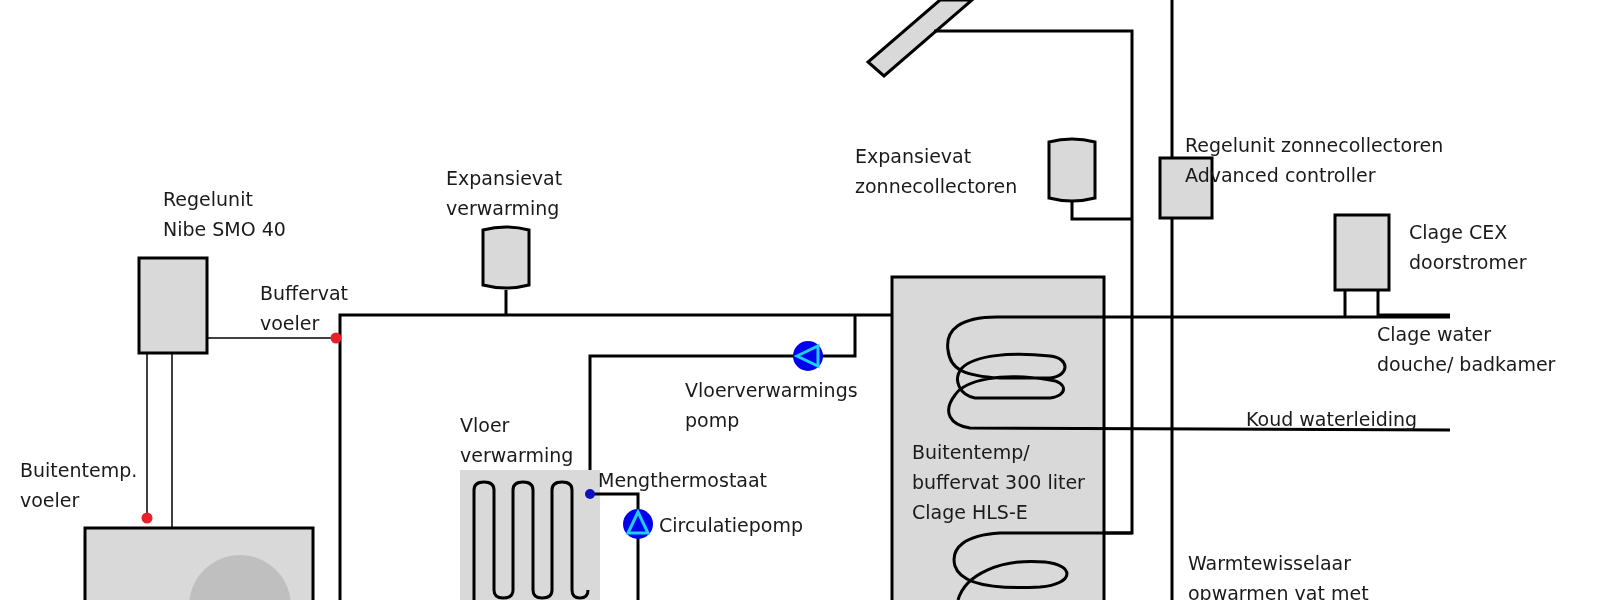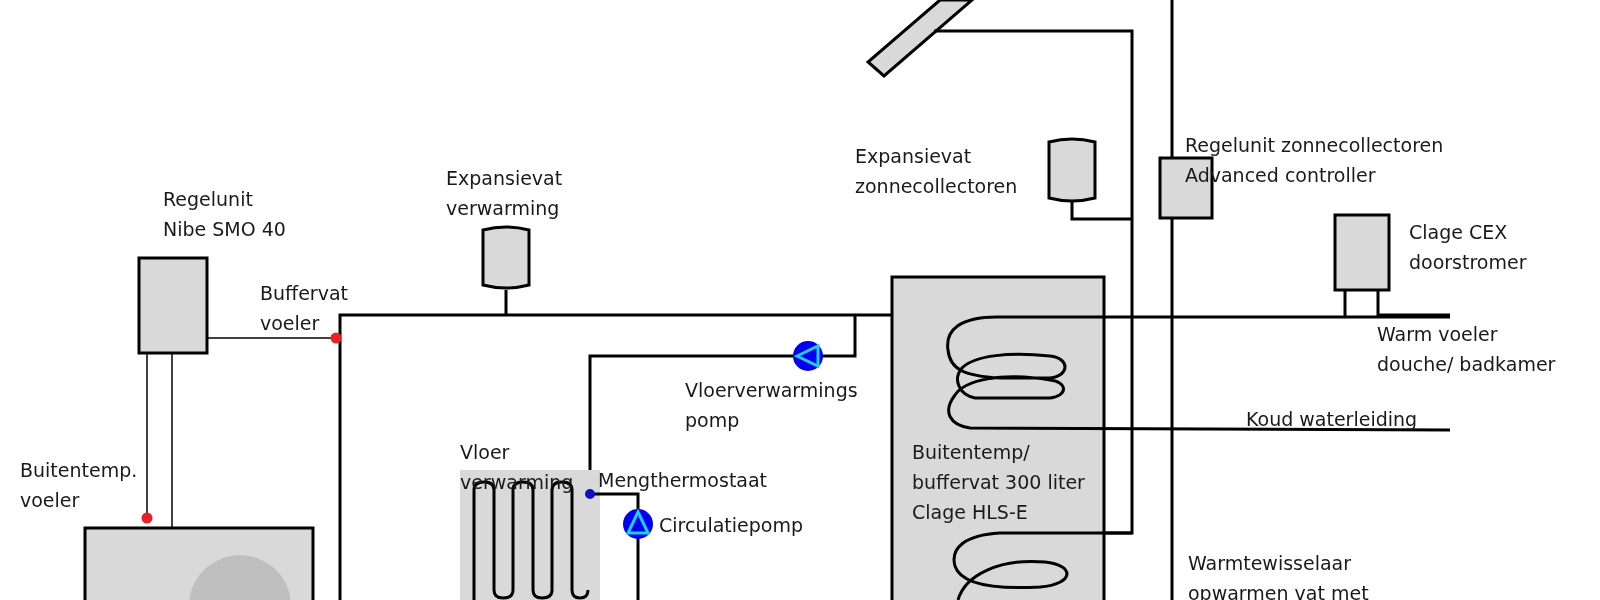--- a/index.html
+++ b/index.html
@@ -78,21 +78,21 @@
     <span>voeler</span>
 </div>
 <div class="lbl" style="left:446px;top:163px;">
   <span>Expansievat</span>
     <span>verwarming</span>
 </div>
 <div class="lbl" style="left:685px;top:375px;">
   <span>Vloerverwarmings</span>
     <span>pomp</span>
 </div>
-<div class="lbl" style="left:460px;top:410px;margin-top:27px;">
+<div class="lbl" style="left:460px;top:410px;">
   <span>Vloer</span>
     <span>verwarming</span>
 </div>
 <div class="lbl" style="left:598px;top:465px;">
   <span>Mengthermostaat</span>
 </div>
 <div class="lbl" style="left:659px;top:510px;">
   <span>Circulatiepomp</span>
 </div>
 <div class="lbl" style="left:855px;top:141px;">
@@ -106,21 +106,21 @@
 </div>
 <div class="lbl" style="left:1185px;top:130px;">
   <span>Regelunit zonnecollectoren</span>
     <span>Advanced controller</span>
 </div>
 <div class="lbl" style="left:1397px;top:217px;margin-left:12px;">
   <span>Clage CEX</span>
     <span>doorstromer</span>
 </div>
 <div class="lbl" style="left:1377px;top:319px;">
-  <span>Warm voeler</span>
+  <span>Clage water</span>
     <span>douche/ badkamer</span>
 </div>
 <div class="lbl" style="left:1246px;top:404px;">
   <span>Koud waterleiding</span>
 </div>
 <div class="lbl" style="left:1188px;top:548px;">
   <span>Warmtewisselaar</span>
     <span>opwarmen vat met</span>
 </div>
 

